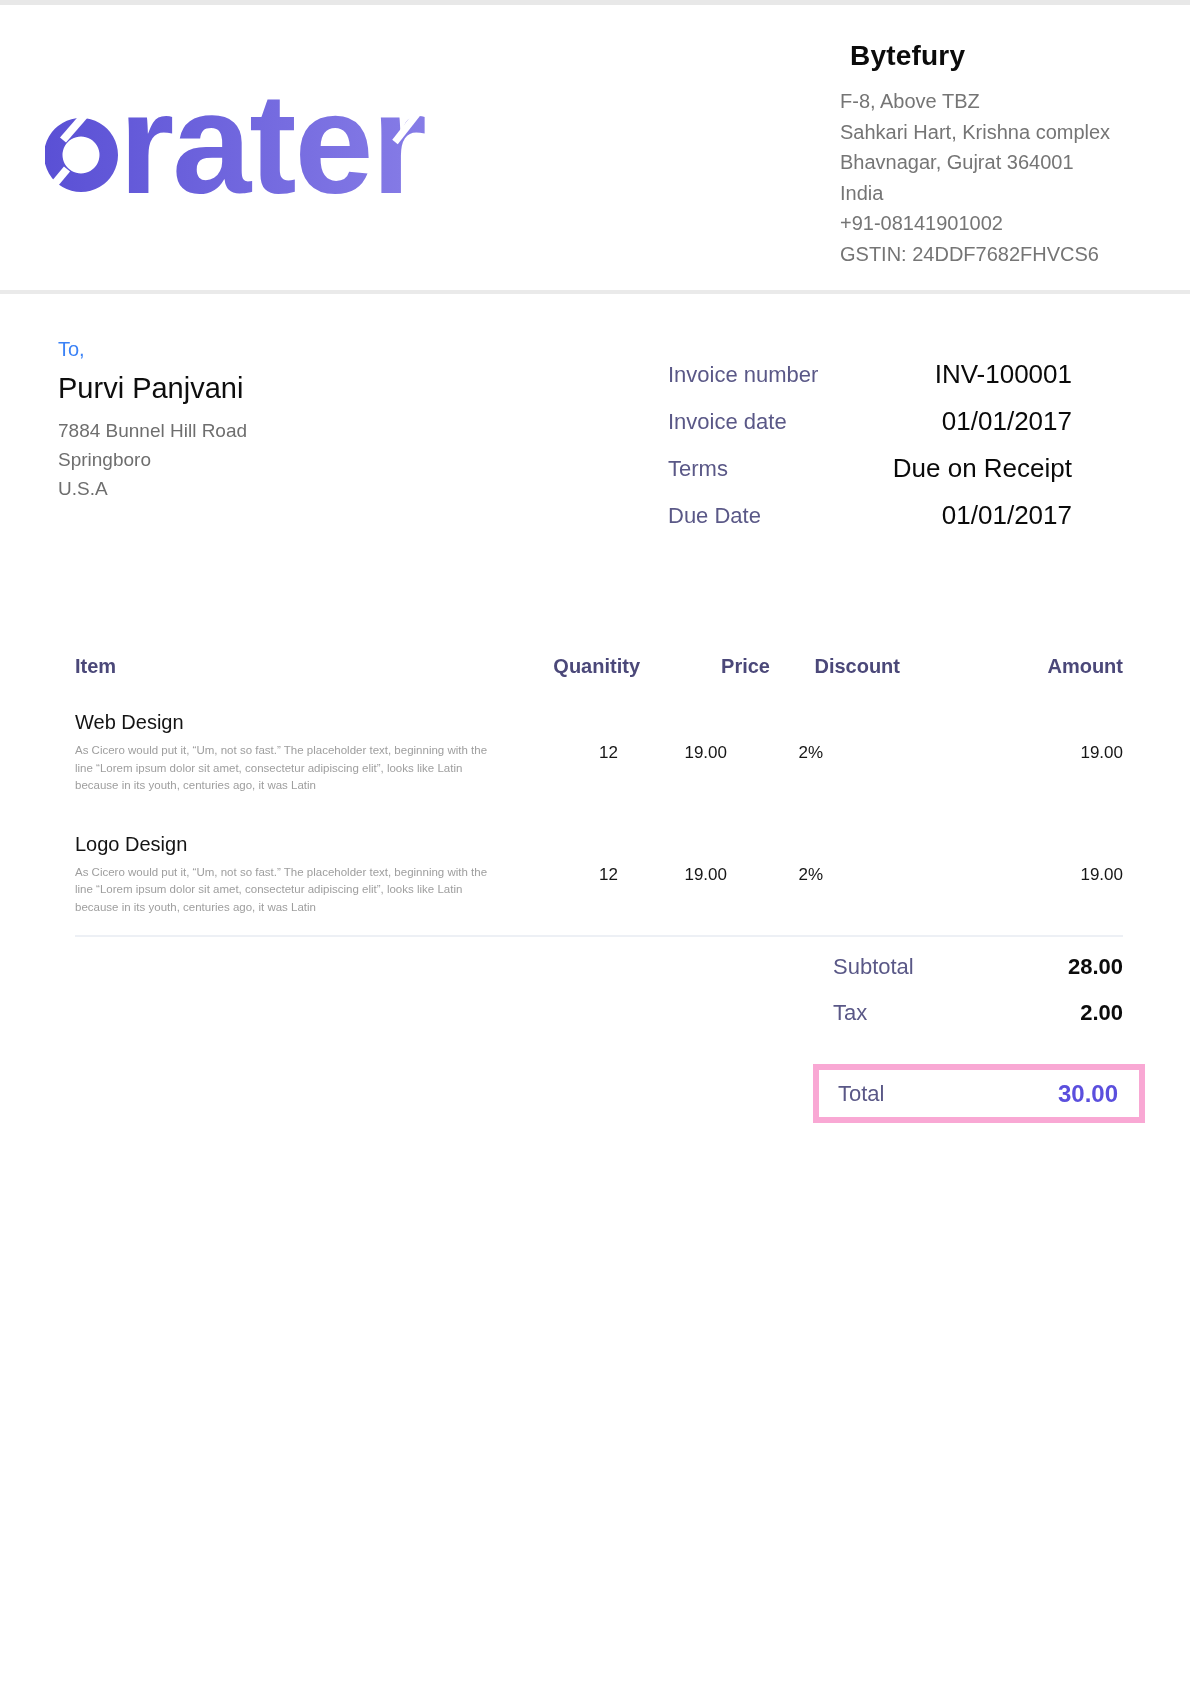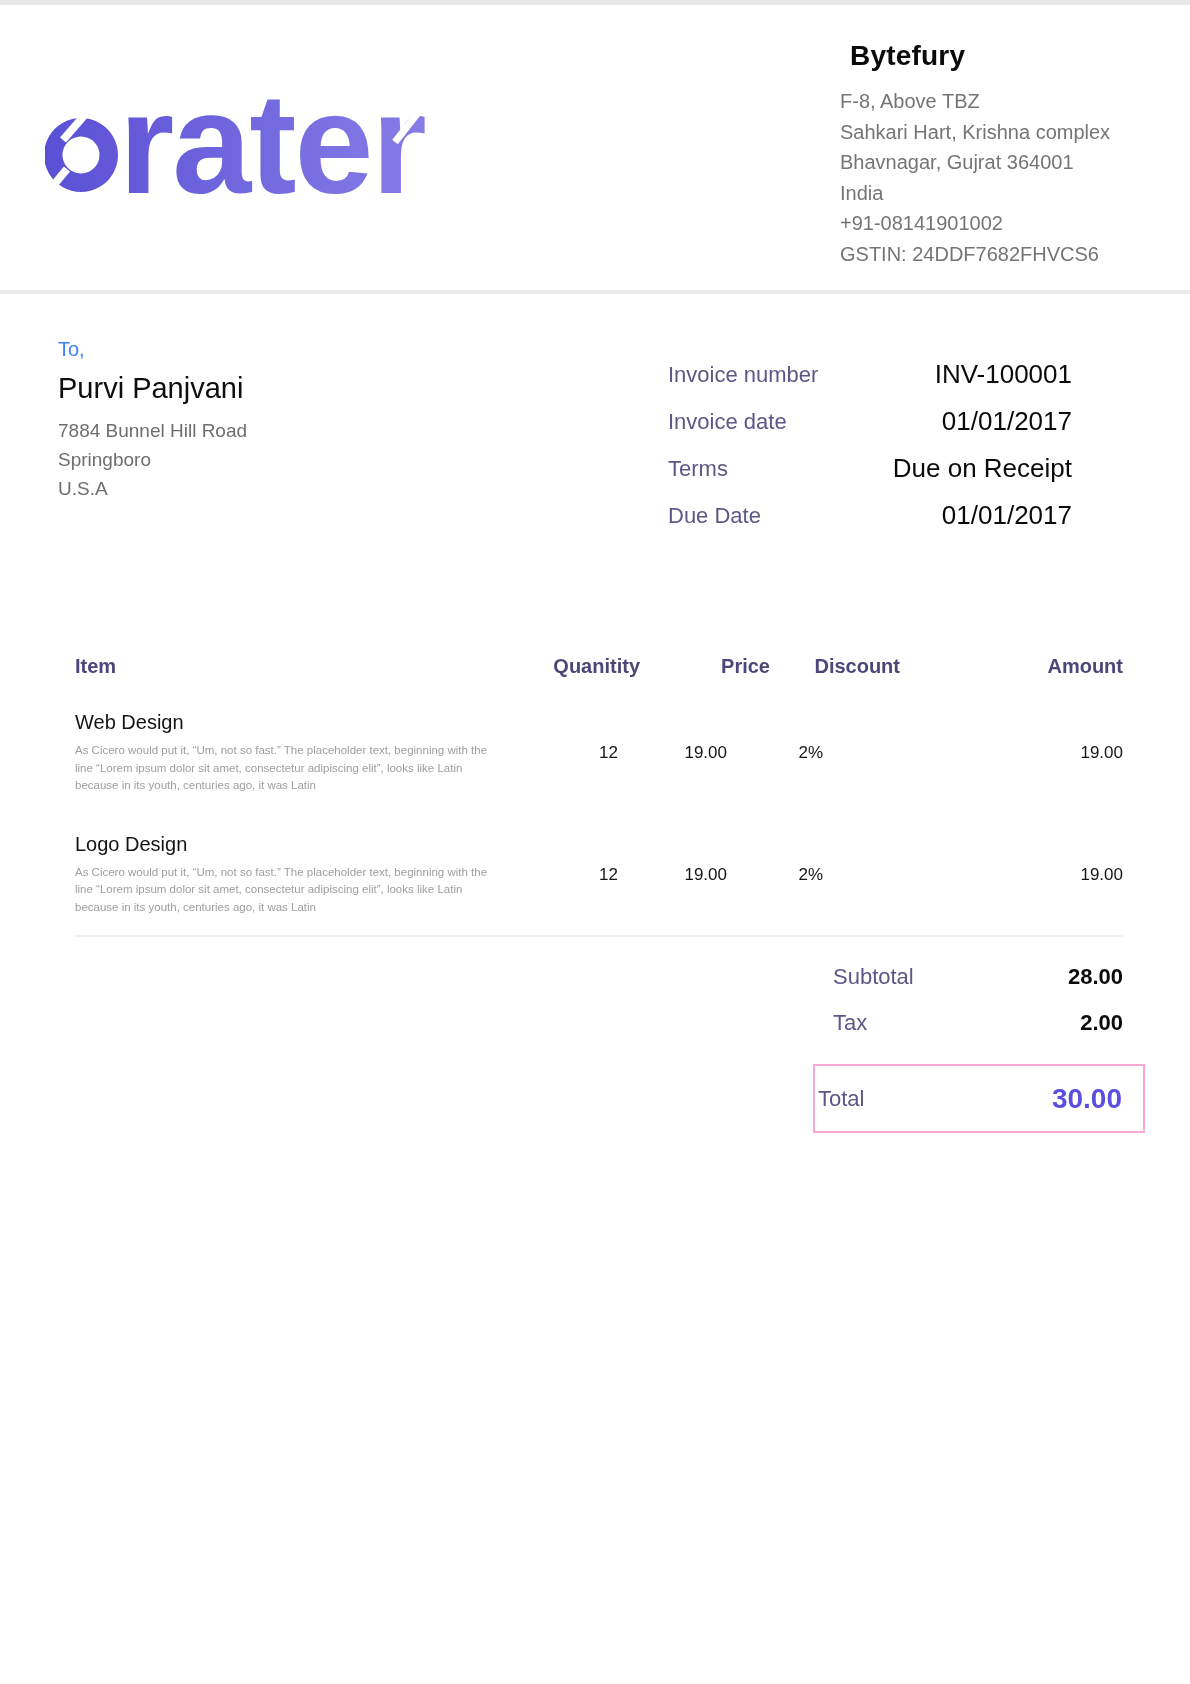--- a/index.html
+++ b/index.html
@@ -33,27 +33,27 @@
   .t-row.second{margin-top:37px;}
   .item-name{font-size:20px;line-height:24px;font-weight:500;color:#141414;}
   .item-desc{margin-top:8px;font-size:11.5px;line-height:17.5px;color:#9e9e9e;max-width:470px;}
   .val{font-size:17px;font-weight:500;color:#161616;text-align:right;padding-top:33px;}
   .val.qty{padding-right:22px;}
   .val.price{padding-right:43px;}
   .val.discount{padding-right:77px;}
   .items-divider{margin-top:19px;height:2px;background:#edf0f5;}
   
   .totals{position:absolute;left:813px;top:954px;width:332px;}
-  .tot-row{display:flex;justify-content:space-between;align-items:center;height:46px;padding:0 22px 0 20px;gap:20px;}
+  .tot-row{display:flex;justify-content:space-between;align-items:flex-start;height:46px;padding:0 22px 0 20px;gap:20px;}
   .tot-label{font-size:22px;color:#5a5887;}
   .tot-value{font-size:22px;font-weight:600;color:#0c0c0c;}
-  .total-box{margin-top:18px;height:69px;border:2px solid #f9a8d4;background:#ffffff;
-    display:flex;justify-content:space-between;align-items:center;padding:0 21px 0 3px;box-sizing:border-box;}
+  .total-box{margin-top:18px;height:59px;border:6px solid #f9a8d4;background:#ffffff;
+    display:flex;justify-content:space-between;align-items:center;padding:0 21px 0 19px;box-sizing:border-box;}
   .grand-label{font-size:22px;color:#5a5887;}
-  .grand-value{font-size:28px;font-weight:bold;color:#5b4fdd;}
+  .grand-value{font-size:24px;font-weight:bold;color:#5b4fdd;}
 </style>
 </head>
 <body>
 
 <div class="page">
 
   <div class="top-strip"></div>
 
   <svg class="logo-svg" viewBox="0 0 410 112" xmlns="http://www.w3.org/2000/svg">
     <defs>

